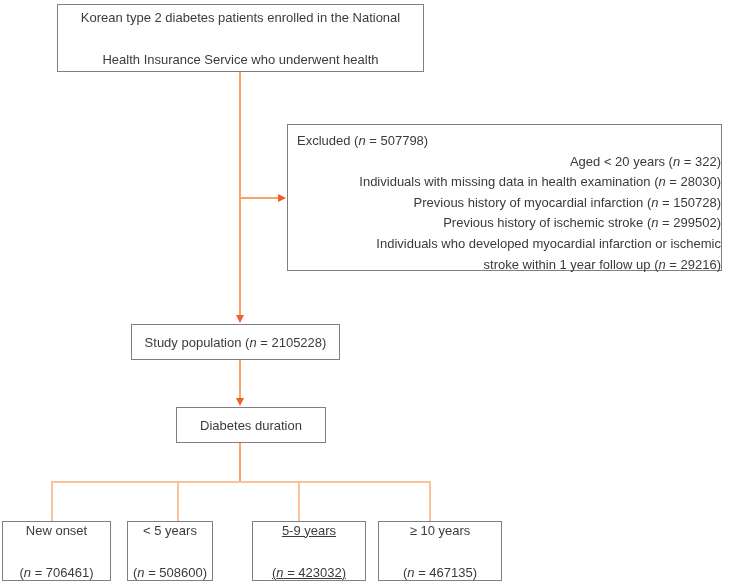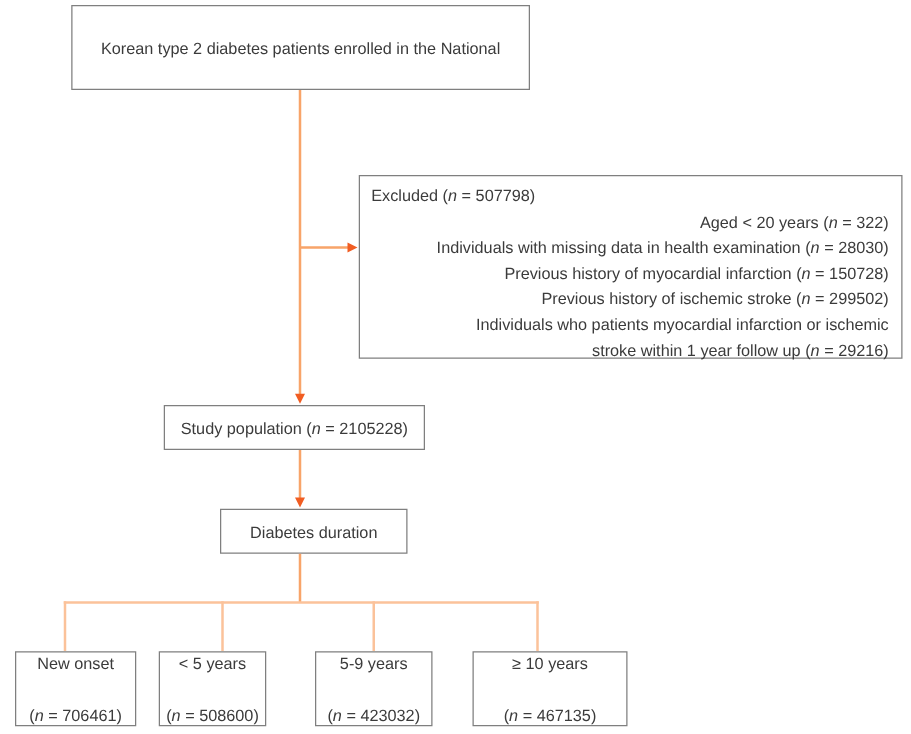--- a/index.html
+++ b/index.html
@@ -39,34 +39,34 @@
     gap: 21px;
   }
   .line {
     line-height: 21px;
     white-space: nowrap;
   }
   
   .enrollment { left: 57px; top: 4px; width: 367px; height: 68px; }
   
   .excluded {
-    left: 287px; top: 140px; width: 435px; height: 147px;
-    padding: 6px 10px 0 9px;
+    left: 287px; top: 124px; width: 435px; height: 147px;
+    padding: 6px 0 0 9px;
   }
   .excluded .row { line-height: 20.6px; white-space: nowrap; }
   .excluded .row.indent { margin-left: 24px; text-align: right; }
   
   .study { left: 131px; top: 324px; width: 209px; height: 36px; }
   
   .duration { left: 176px; top: 407px; width: 150px; height: 36px; }
   
   .group { top: 521px; height: 60px; }
-  .g1 { left: 12px;   width: 97px; }
+  .g1 { left: 2px;   width: 109px; }
   .g2 { left: 127px; width: 86px; }
-  .g3 { left: 252px; width: 94px;  }
+  .g3 { left: 252px; width: 114px; text-decoration: underline;  }
   .g4 { left: 378px; width: 124px; }
   .group .line { line-height: 21px; }
   
   .conn { position: absolute; background: var(--connector); }
   .conn.light { background: var(--connector-light); }
   .v-main    { left: 239px; top: 72px;  width: 2px;  height: 244px; }
   .h-branch  { left: 240px; top: 197px; width: 39px; height: 2px; }
   .v-study   { left: 239px; top: 360px; width: 2px;  height: 39px; }
   .v-stem    { left: 239px; top: 443px; width: 2px;  height: 39px; }
   .h-tree    { left: 51px;  top: 481px; width: 380px; height: 2px; }
@@ -92,34 +92,35 @@
   .a-excluded { left: 278px; top: 194px; }
   i { font-style: italic; }
 </style>
 </head>
 <body>
 
 <div class="canvas">
 
   <div class="box centered enrollment">
     <div class="line">Korean type 2 diabetes patients enrolled in the National</div>
+    <div class="line">Health Insurance Service who underwent health</div>
   </div>
 
   <div class="conn v-main"></div>
   <div class="conn h-branch"></div>
   <div class="arrow-right a-excluded"></div>
   <div class="arrow-down a-study"></div>
 
   <div class="box excluded">
     <div class="row">Excluded (<i>n</i> = 507798)</div>
     <div class="row indent">Aged &lt; 20 years (<i>n</i> = 322)</div>
     <div class="row indent">Individuals with missing data in health examination (<i>n</i> = 28030)</div>
     <div class="row indent">Previous history of myocardial infarction (<i>n</i> = 150728)</div>
     <div class="row indent">Previous history of ischemic stroke (<i>n</i> = 299502)</div>
-    <div class="row indent">Individuals who patients myocardial infarction or ischemic</div>
+    <div class="row indent">Individuals who developed myocardial infarction or ischemic</div>
     <div class="row indent">stroke within 1 year follow up (<i>n</i> = 29216)</div>
   </div>
 
   <div class="box centered study">
     <div class="line">Study population (<i>n</i> = 2105228)</div>
   </div>
 
   <div class="conn v-study"></div>
   <div class="arrow-down a-duration"></div>
 

